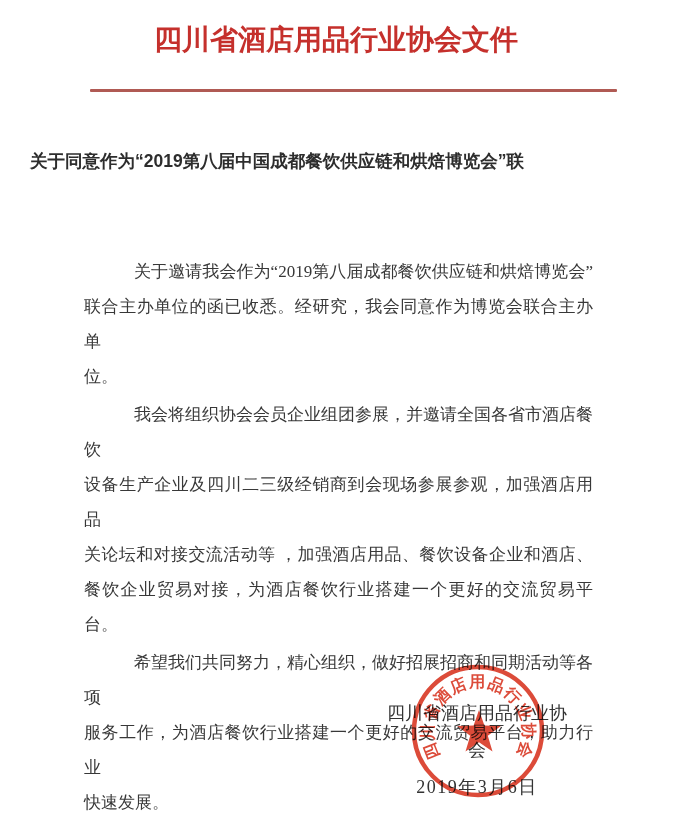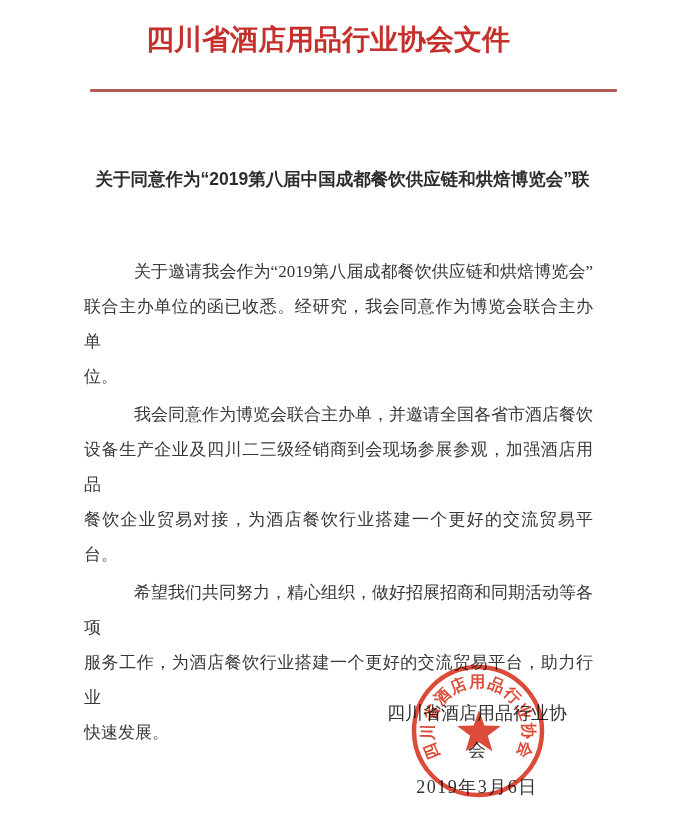--- a/index.html
+++ b/index.html
@@ -7,39 +7,38 @@
     width: 685px; height: 815px;
     background: #ffffff;
     position: relative;
     font-family: "Liberation Serif", "DejaVu Serif", serif;
     color: #333333;
     overflow: hidden;
   }
   .abs { position: absolute; }
 
   #doc-header {
-    top: 21px; left: 0; width: 656px;
+    top: 21px; left: 8px; width: 656px;
     text-align: center;
     font-size: 28px;
     font-weight: bold;
     color: #c5302c;
     letter-spacing: 0px;
     font-family: "Liberation Serif", "DejaVu Serif", serif;
   }
 
   #red-divider {
     top: 89px; left: 90px;
     width: 527px; height: 3px;
     background: #b05a54;
     border-radius: 1px;
   }
 
   #doc-title {
-    top: 162px; left: 30px; width: 625px;
-    text-align: center;
+    top: 144px; left: 30px; width: 625px;
     font-size: 17.5px;
     font-weight: bold;
     line-height: 34px;
     color: #2d2d2d;
     font-family: "Liberation Sans", "DejaVu Sans", sans-serif;
   }
 
   #body-block {
     top: 251px; left: 84px; width: 509px;
     font-size: 17px;
@@ -87,22 +86,23 @@
 
 <div id="body-block" class="abs">
 
   <div class="para para-gap">
     <div class="line fill indent">关于邀请我会作为“2019第八届成都餐饮供应链和烘焙博览会”</div>
     <div class="line fill">联合主办单位的函已收悉。经研究，我会同意作为博览会联合主办单</div>
     <div class="line">位。</div>
   </div>
 
   <div class="para para-gap">
-    <div class="line fill indent">我会同意作为博览会联合主办单，并邀请全国各省市酒店餐饮</div>
+    <div class="line fill indent">我会将组织协会会员企业组团参展，并邀请全国各省市酒店餐饮</div>
     <div class="line fill">设备生产企业及四川二三级经销商到会现场参展参观，加强酒店用品</div>
+    <div class="line fill">关论坛和对接交流活动等 ，加强酒店用品、餐饮设备企业和酒店、</div>
     <div class="line">餐饮企业贸易对接，为酒店餐饮行业搭建一个更好的交流贸易平台。</div>
   </div>
 
   <div class="para para-gap">
     <div class="line fill indent">希望我们共同努力，精心组织，做好招展招商和同期活动等各项</div>
     <div class="line fill">服务工作，为酒店餐饮行业搭建一个更好的交流贸易平台，助力行业</div>
     <div class="line">快速发展。</div>
   </div>
 </div>
 

